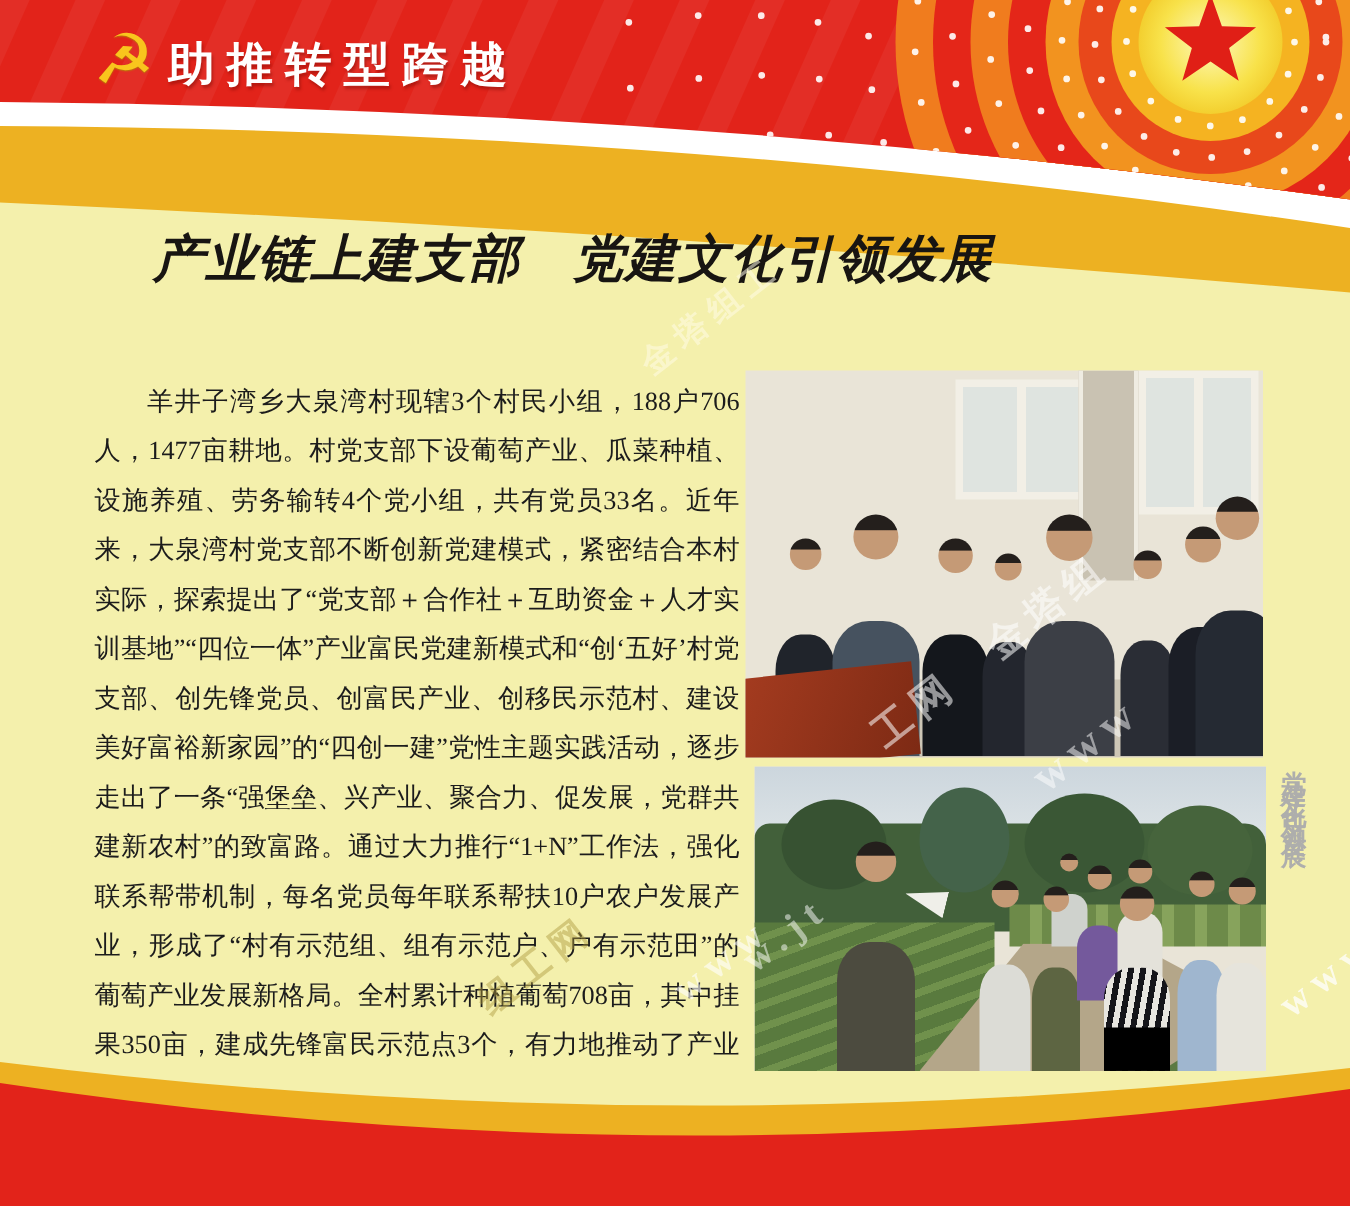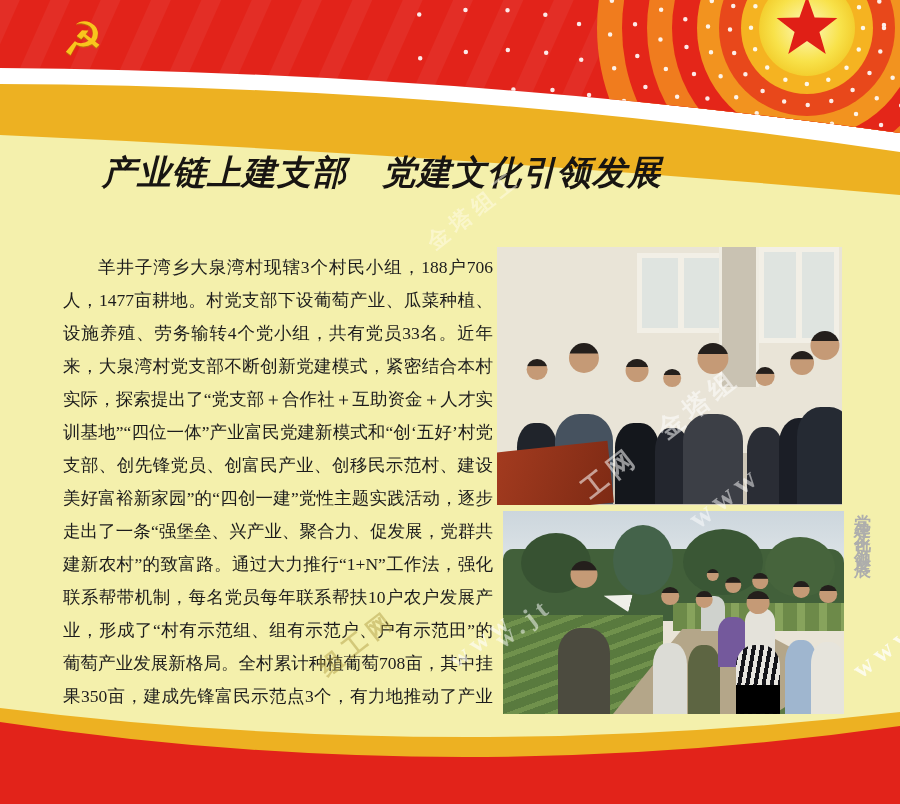--- a/index.html
+++ b/index.html
@@ -75,20 +75,21 @@
         <circle cx="807" cy="28" r="262" stroke-dasharray="0 38"></circle>
         <circle cx="807" cy="28" r="300" stroke-dasharray="0 40"></circle>
         <circle cx="807" cy="28" r="342" stroke-dasharray="0 42"></circle>
         <circle cx="807" cy="28" r="388" stroke-dasharray="0 44"></circle>
       </g>
       <polygon fill="#e01f16" points="807,-4 814.6,17.5 837.4,18.1 819.4,32 825.8,53.9 807,41 788.2,53.9 794.6,32 776.6,18.1 799.4,17.5"></polygon>
     </g>
   </svg>
 
   <span class="emblem">☭</span>
+  <div class="banner">助推转型跨越</div>
 
   <div class="title">产业链上建支部　党建文化引领发展</div>
 
   <div class="article">羊井子湾乡大泉湾村现辖3个村民小组，188户706人，1477亩耕地。村党支部下设葡萄产业、瓜菜种植、设施养殖、劳务输转4个党小组，共有党员33名。近年来，大泉湾村党支部不断创新党建模式，紧密结合本村实际，探索提出了“党支部＋合作社＋互助资金＋人才实训基地”“四位一体”产业富民党建新模式和“创‘五好’村党支部、创先锋党员、创富民产业、创移民示范村、建设美好富裕新家园”的“四创一建”党性主题实践活动，逐步走出了一条“强堡垒、兴产业、聚合力、促发展，党群共建新农村”的致富路。通过大力推行“1+N”工作法，强化联系帮带机制，每名党员每年联系帮扶10户农户发展产业，形成了“村有示范组、组有示范户、户有示范田”的葡萄产业发展新格局。全村累计种植葡萄708亩，其中挂果350亩，建成先锋富民示范点3个，有力地推动了产业发展。</div>
 
   <div class="photo photo-top">
     <div class="abs" style="left:0;top:206px;right:0;bottom:0;background:#cdc6b6;"></div>
     <div class="abs" style="left:140px;top:6px;width:78px;height:70px;border:5px solid #f2efe6;background:linear-gradient(90deg,#dfe4e0 46%,#f2efe6 46% 54%,#dfe4e0 54%);"></div>
     <div class="abs" style="left:262px;top:0;width:70px;height:86px;border:5px solid #f2efe6;background:linear-gradient(90deg,#dfe4e0 46%,#f2efe6 46% 54%,#dfe4e0 54%);"></div>
     <div class="abs" style="left:222px;top:0;width:34px;height:140px;background:#c9c2b2;border-left:3px solid #efece2;border-right:3px solid #efece2;"></div>

